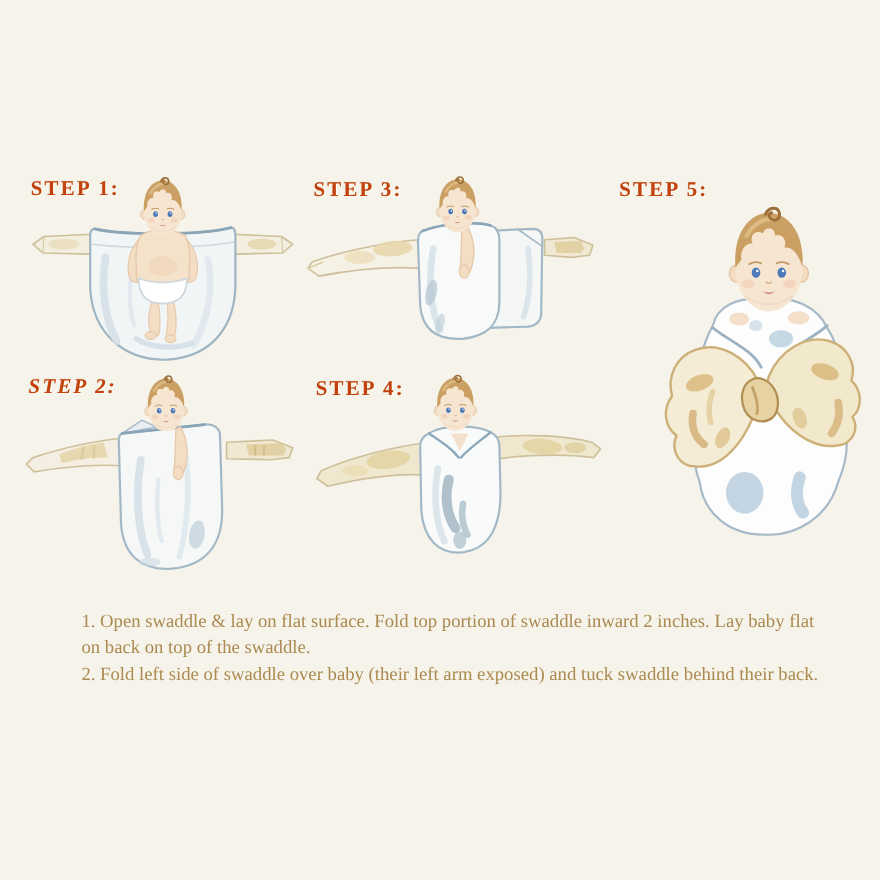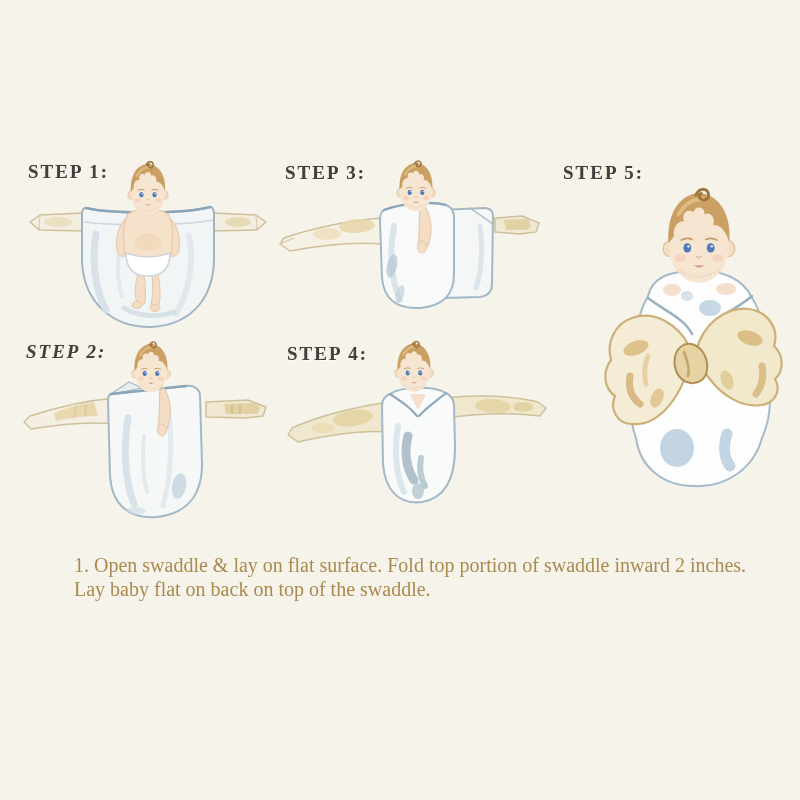--- a/index.html
+++ b/index.html
@@ -5,32 +5,32 @@
   html,body { margin:0; padding:0; }
   body { width:800px; height:800px; background:#f6f3ea; font-family:"Liberation Serif", serif; }
   .canvas { position:relative; width:800px; height:800px; background:#f6f3ea; overflow:hidden; }
 
   .step-label {
     position:absolute;
     font-family:"Liberation Serif", serif;
     font-weight:700;
     font-size:19px;
     letter-spacing:2px;
-    color:#404040;
+    color:#c2410c;
     text-shadow:1px 1px 0 #fffdf2, 0 0 1px rgba(140,105,45,.45);
     white-space:nowrap;
   }
 
   .illus { position:absolute; }
 
   .instructions {
     position:absolute;
     left:74px; top:553px; width:676px;
     color:#ab8a50;
-    font-size:20px;
+    font-size:17px;
     line-height:24px;
   }
   .instructions p { margin:0; }
 </style>
 </head>
 <body>
 
 <div class="canvas">
 
   <svg width="0" height="0" style="position:absolute" aria-hidden="true">
@@ -211,15 +211,16 @@
       </g>
       <g>
         <path d="M90,170 C83,174 80,186 85,197 C90,207 102,210 110,204 C116,199 117,187 112,178 C107,169 97,165 90,170 Z" fill="#e6d2a2" stroke="#b18f52" stroke-width="2" stroke-linejoin="round"></path>
         <path d="M92,176 C96,186 98,194 96,200" fill="none" stroke="#c3a367" stroke-width="2.5" stroke-linecap="round"></path>
       </g>
     </g>
   </svg>
 
   <div class="instructions">
     <p>1. Open swaddle &amp; lay on flat surface. Fold top portion of swaddle inward 2 inches. Lay baby flat on back on top of the swaddle.</p>
+    <p>2. Fold left side of swaddle over baby (their left arm exposed) and tuck swaddle behind their back.</p>
   </div>
 
 </div>
 
 </body></html>

